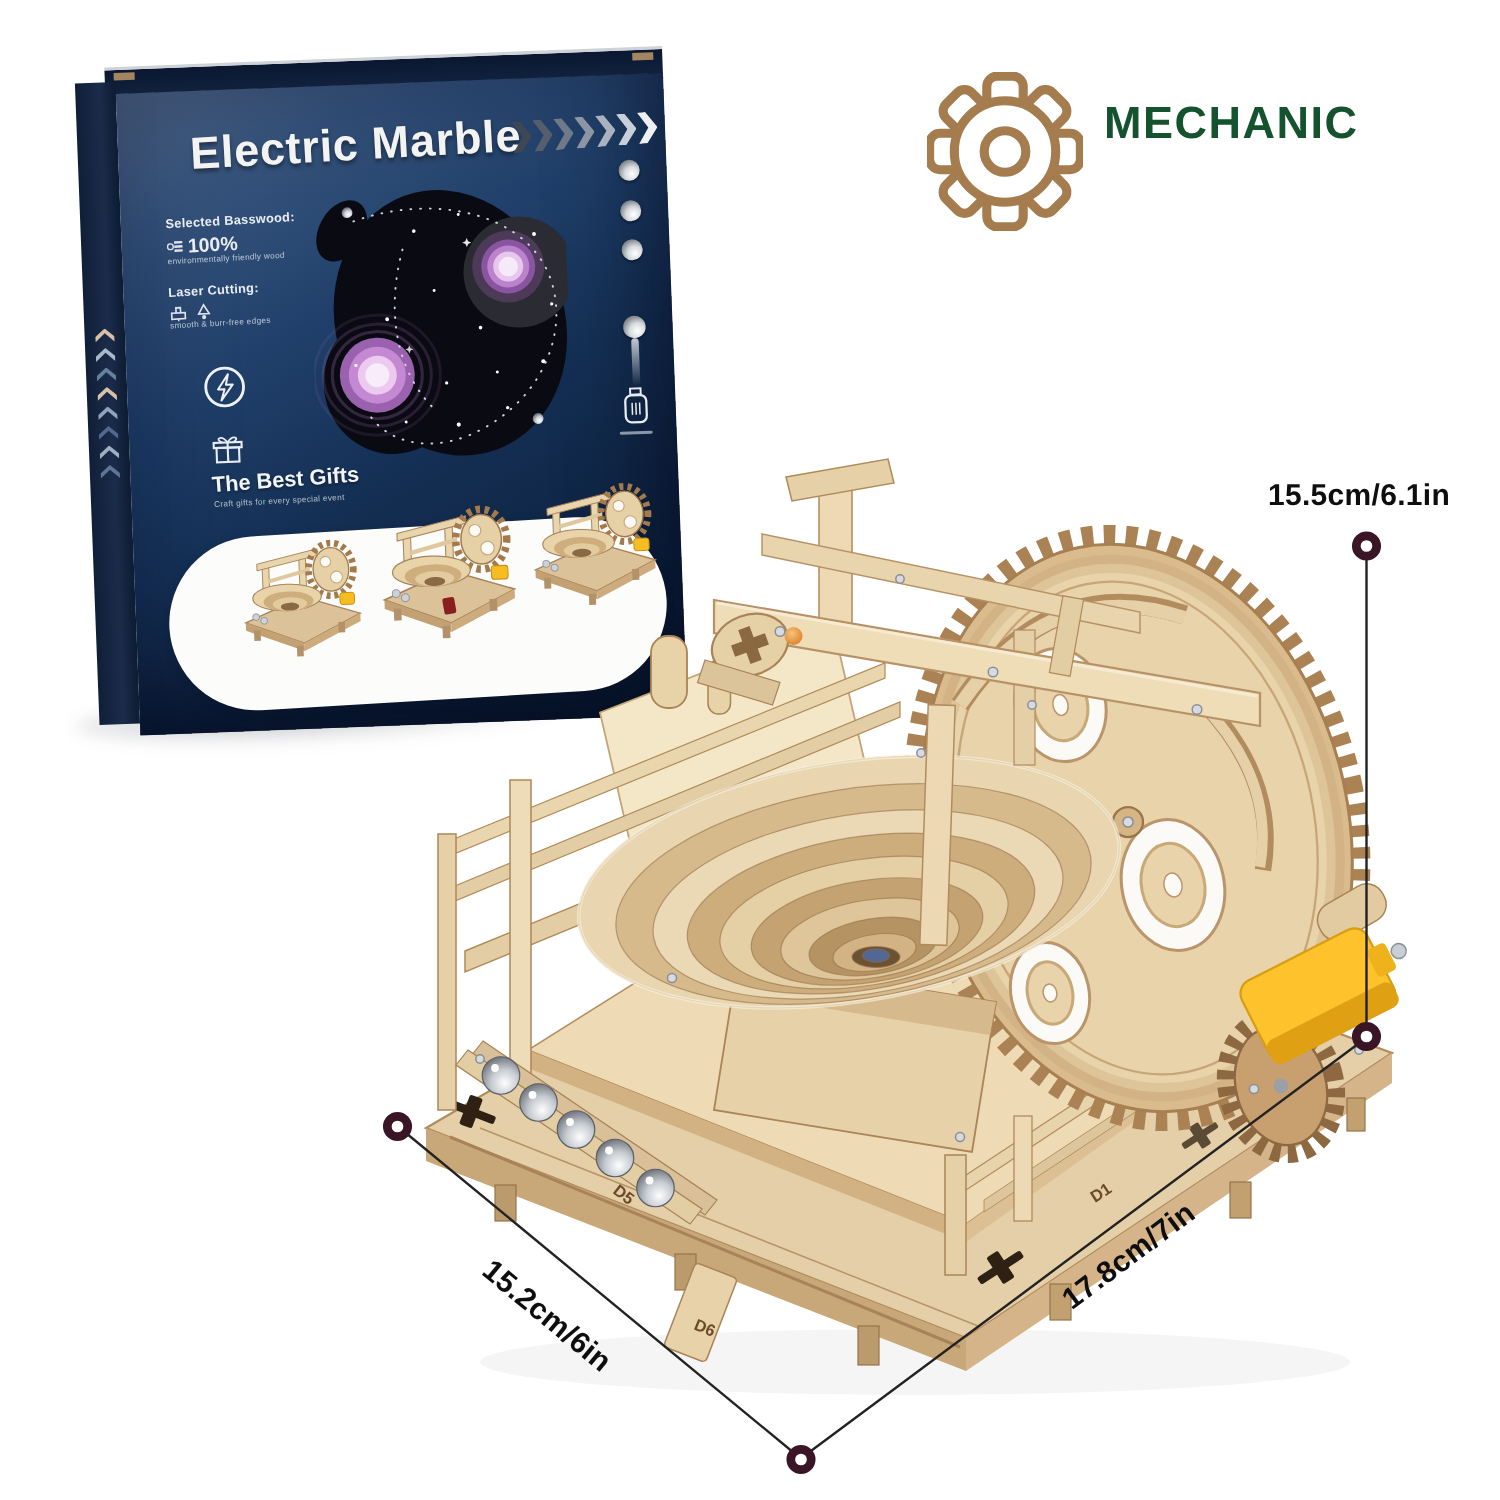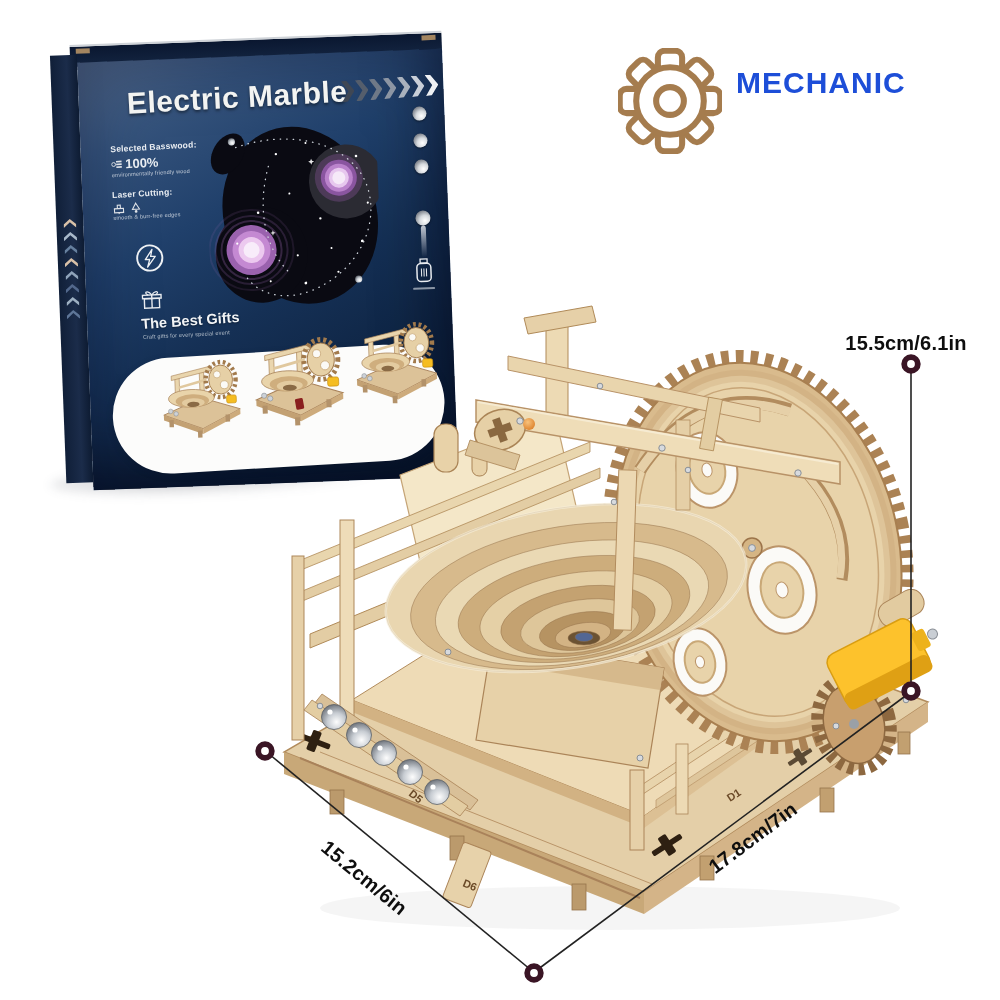--- a/index.html
+++ b/index.html
@@ -42,21 +42,21 @@
   .panel{left:22px;top:296px;width:332px;height:116px;background:#fcfcfb;border-radius:58px;
     transform:rotate(-1.2deg);box-shadow:0 2px 6px rgba(10,20,40,.25);}
 
   
   .dim-label{color:#0e0e0e;font-size:20px;font-weight:600;white-space:nowrap;letter-spacing:.2px;}
   .dims-svg{left:0;top:0;pointer-events:none;}
   .model-svg{left:0;top:0;pointer-events:none;}
 
   
   .logo{left:618px;top:48px;display:flex;align-items:flex-start;gap:14px;}
-  .logo-text{margin-top:18px;font-weight:bold;font-size:30px;line-height:33px;letter-spacing:1px;color:#1d4ed8;}
+  .logo-text{margin-top:18px;font-weight:bold;font-size:30px;line-height:33px;letter-spacing:1px;color:#14532d;}
 </style>
 </head>
 <body>
 
 <div class="stage">
 
   <div class="abs box-shadow"></div>
 
   <div class="abs box">
     <div class="abs box-lid">
@@ -448,17 +448,17 @@
       <line x1="269" y1="754" x2="531" y2="970"></line>
       <line x1="537" y1="970" x2="908" y2="694"></line>
     </g>
     <g fill="#ffffff" stroke="#3a1525" stroke-width="5.8">
       <circle cx="911" cy="364" r="6.8"></circle>
       <circle cx="911" cy="691" r="6.8"></circle>
       <circle cx="265" cy="751" r="6.8"></circle>
       <circle cx="534" cy="973" r="6.8"></circle>
     </g>
   </svg>
-  <div class="abs dim-label" style="left:906px;top:343px;transform:translate(-50%,-50%);">15.5cm/6.1in</div>
+  <div class="abs dim-label" style="left:906px;top:331px;transform:translate(-50%,-50%);">15.5cm/6.1in</div>
   <div class="abs dim-label" style="left:364px;top:878px;transform:translate(-50%,-50%) rotate(39.5deg);">15.2cm/6in</div>
   <div class="abs dim-label" style="left:753px;top:838px;transform:translate(-50%,-50%) rotate(-36.8deg);">17.8cm/7in</div>
 
 </div>
 
 </body></html>

